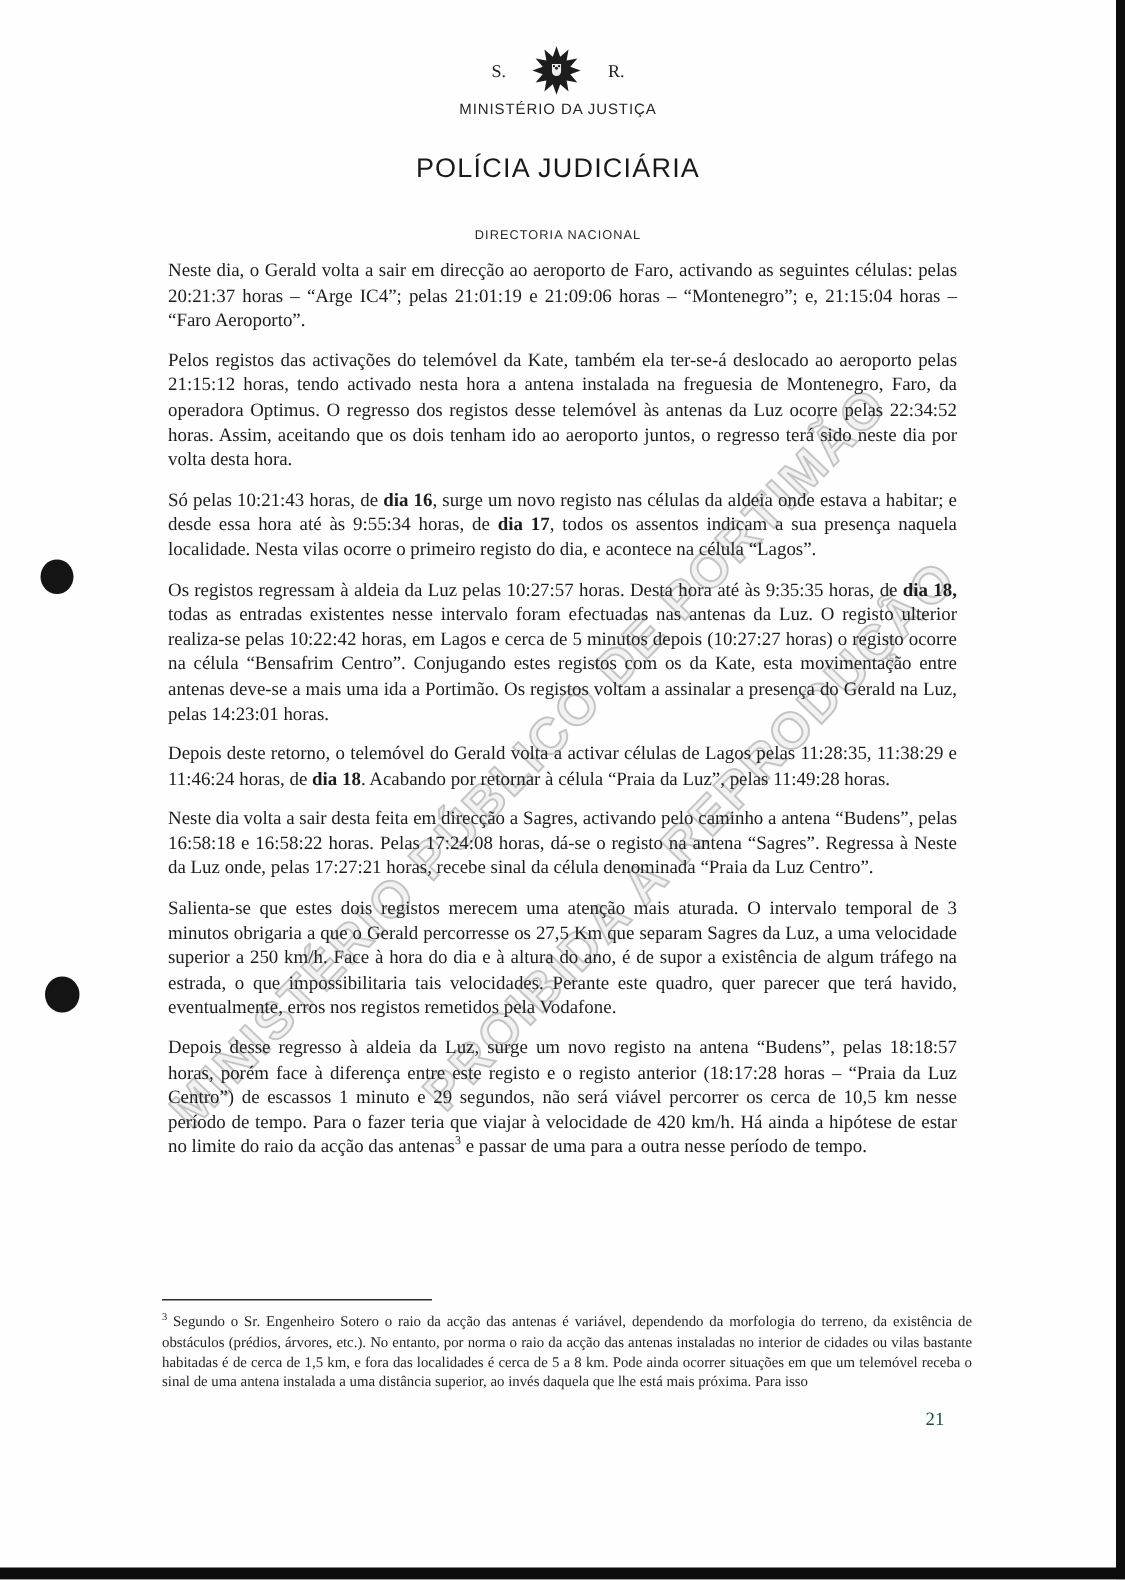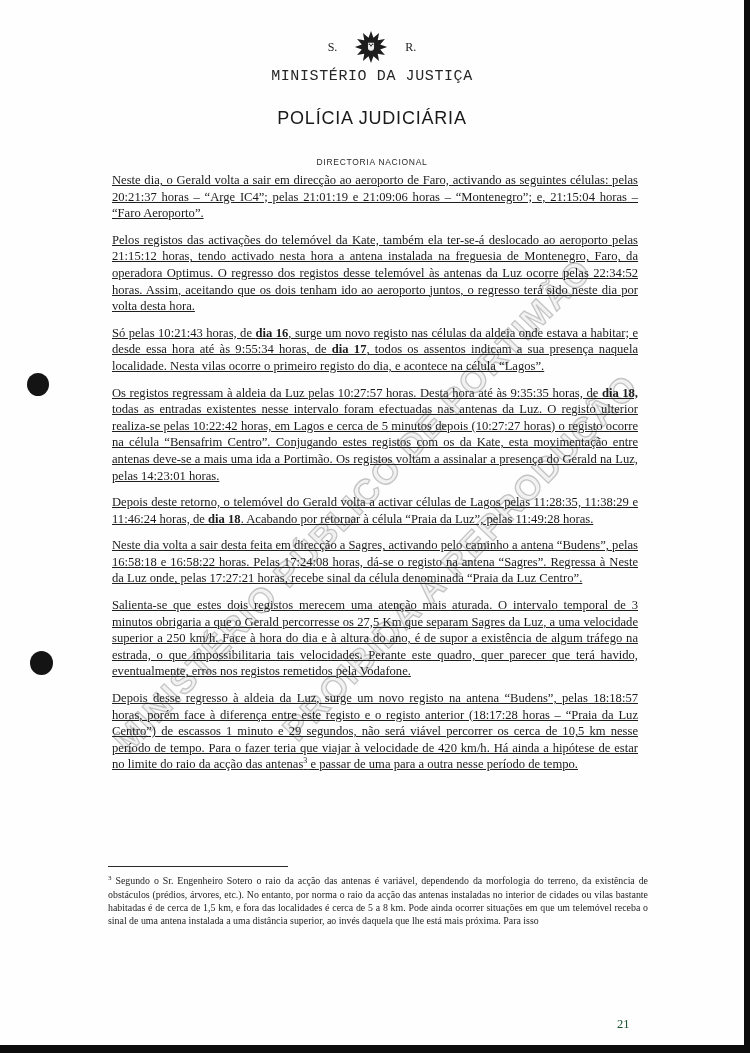--- a/index.html
+++ b/index.html
@@ -13,48 +13,48 @@
   .edge-bottom{position:absolute;left:0;bottom:0;width:100%;height:8px;background:#0d0d0d;}
   
   .hole{position:absolute;background:#141414;border-radius:50%;}
   .hole-1{left:27px;top:373px;width:22px;height:23px;}
   .hole-2{left:30px;top:651px;width:23px;height:24px;}
   
   .header{position:absolute;top:28px;left:0;width:744px;text-align:center;z-index:3;}
   .sr-row{display:flex;justify-content:center;align-items:center;gap:15px;height:38px;}
   .sr{font-size:12px;color:#222;}
   .emblem{width:38px;height:36px;}
-  .ministry{margin-top:2px;font-family:Liberation Mono, monospace;font-size:15px;letter-spacing:.6px;color:#262626;}
+  .ministry{margin-top:2px;font-family:Liberation Sans, sans-serif;font-size:10px;letter-spacing:.6px;color:#262626;}
   .police{margin-top:23px;font-family:"Liberation Sans",sans-serif;font-size:18px;letter-spacing:.8px;color:#1a1a1a;}
   .directorate{margin-top:28px;font-family:"Liberation Sans",sans-serif;font-size:8.5px;letter-spacing:.7px;color:#2a2a2a;}
   
   .wm{
     position:absolute;z-index:1;white-space:nowrap;
     font-family:"Liberation Sans",sans-serif;font-weight:700;
     font-size:34px;letter-spacing:2px;
     color:#f2f2f2;-webkit-text-stroke:1.3px #c4c4c4;
     transform:rotate(-46deg);
   }
   .wm-1{left:18px;top:486px;}
   .wm-2{left:214px;top:538px;}
   
-  .content{position:absolute;left:112px;top:172px;width:526px;z-index:2;text-decoration:underline;}
+  .content{position:absolute;left:112px;top:172px;width:526px;z-index:2;}
   .content p{
     margin:0 0 10px 0;font-size:12.6px;line-height:16.6px;
     text-align:justify;color:#1c1c1c;
   }
   .content p b{font-weight:700;}
   .content p sup{font-size:8px;line-height:0;}
   
   .footnote{position:absolute;left:108px;top:866px;width:540px;z-index:2;}
   .fn-rule{width:180px;border:0;border-top:1.5px solid #2b2b2b;margin:0 0 5px 0;}
   .fn-text{font-size:9.9px;line-height:13.2px;text-align:justify;color:#242424;}
   .fn-text sup{font-size:7px;}
   
-  .page-number{position:absolute;left:617px;top:1017px;font-size:12.5px;color:#14532d;z-index:2;}
+  .page-number{position:absolute;left:617px;top:939px;font-size:12.5px;color:#14532d;z-index:2;}
 </style>
 </head>
 <body>
 
 <div class="page">
 
   <div class="wm wm-1">MINISTÉRIO PÚBLICO DE PORTIMÃO</div>
   <div class="wm wm-2">PROIBIDA A REPRODUÇÃO</div>
 
   <div class="hole hole-1"></div>

